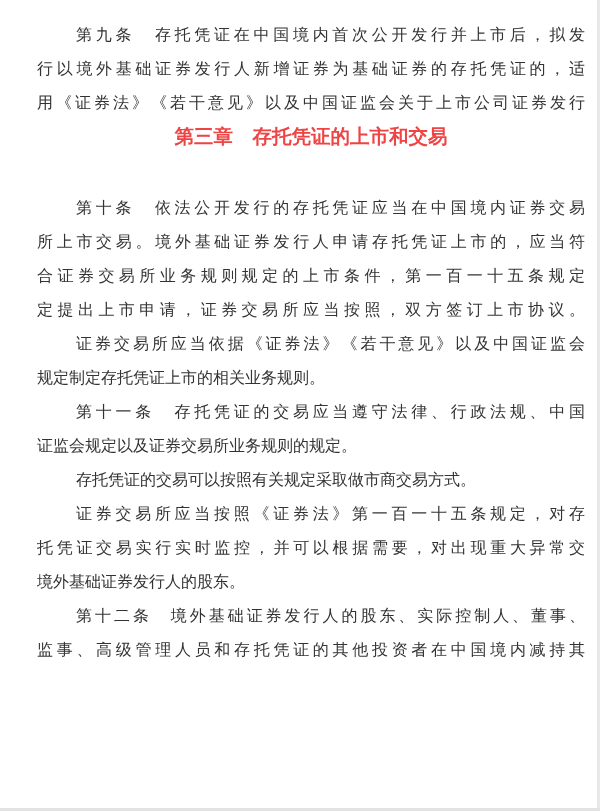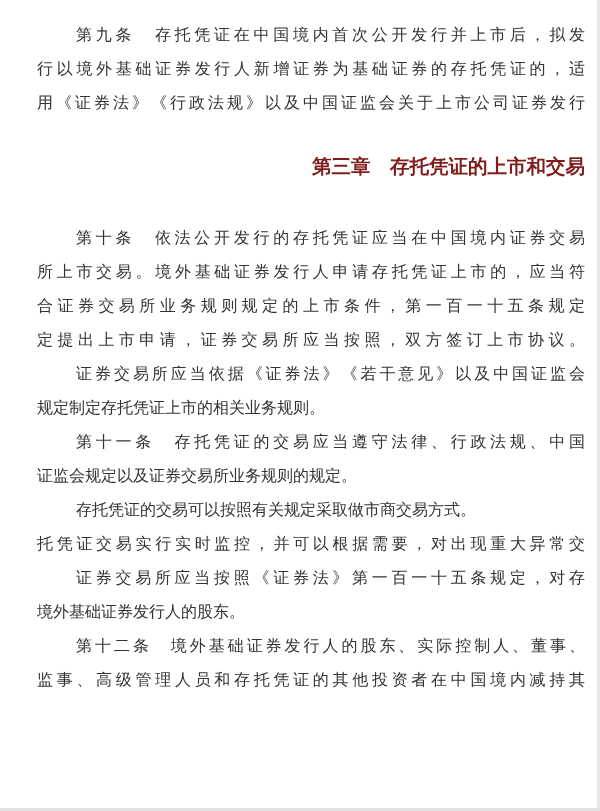--- a/index.html
+++ b/index.html
@@ -35,24 +35,23 @@
     text-justify: inter-character;
   }
   
   .ind {
     text-indent: 39px;
   }
   .chapter-heading {
     font-size: 19.5px;
     line-height: 34px;
     font-weight: 600;
-    text-align: right;
-    margin-top: 30px;
+    text-align: center;
     margin-bottom: 37px;
-    color: #7f1d1d;
+    color: #ef4444;
   }
   .para { margin: 0; }
   .edge-right {
     position: absolute;
     top: 0;
     right: 0;
     width: 3px;
     height: 100%;
     background: #e8e8e8;
   }
@@ -66,21 +65,21 @@
   }
 </style>
 </head>
 <body>
 
 <div class="page">
 
   <div class="para">
     <div class="line j ind">第九条　存托凭证在中国境内首次公开发行并上市后，拟发</div>
     <div class="line j">行以境外基础证券发行人新增证券为基础证券的存托凭证的，适</div>
-    <div class="line j">用《证券法》《行政法规》以及中国证监会关于上市公司证券发行</div>
+    <div class="line j">用《证券法》《若干意见》以及中国证监会关于上市公司证券发行</div>
   </div>
 
   <div class="chapter-heading">第三章　存托凭证的上市和交易</div>
 
   <div class="para">
     <div class="line j ind">第十条　依法公开发行的存托凭证应当在中国境内证券交易</div>
     <div class="line j">所上市交易。境外基础证券发行人申请存托凭证上市的，应当符</div>
     <div class="line j">合证券交易所业务规则规定的上市条件，第一百一十五条规定</div>
     <div class="line j">定提出上市申请，证券交易所应当按照，双方签订上市协议。</div>
   </div>
@@ -93,22 +92,22 @@
   <div class="para">
     <div class="line j ind">第十一条　存托凭证的交易应当遵守法律、行政法规、中国</div>
     <div class="line">证监会规定以及证券交易所业务规则的规定。</div>
   </div>
 
   <div class="para">
     <div class="line ind">存托凭证的交易可以按照有关规定采取做市商交易方式。</div>
   </div>
 
   <div class="para">
+    <div class="line j ind">证券交易所应当按照《证券法》第一百一十五条规定，对存</div>
     <div class="line j">托凭证交易实行实时监控，并可以根据需要，对出现重大异常交</div>
-    <div class="line j ind">证券交易所应当按照《证券法》第一百一十五条规定，对存</div>
     <div class="line">境外基础证券发行人的股东。</div>
   </div>
 
   <div class="para">
     <div class="line j ind">第十二条　境外基础证券发行人的股东、实际控制人、董事、</div>
     <div class="line j">监事、高级管理人员和存托凭证的其他投资者在中国境内减持其</div>
 
   </div>
 
 </div>

